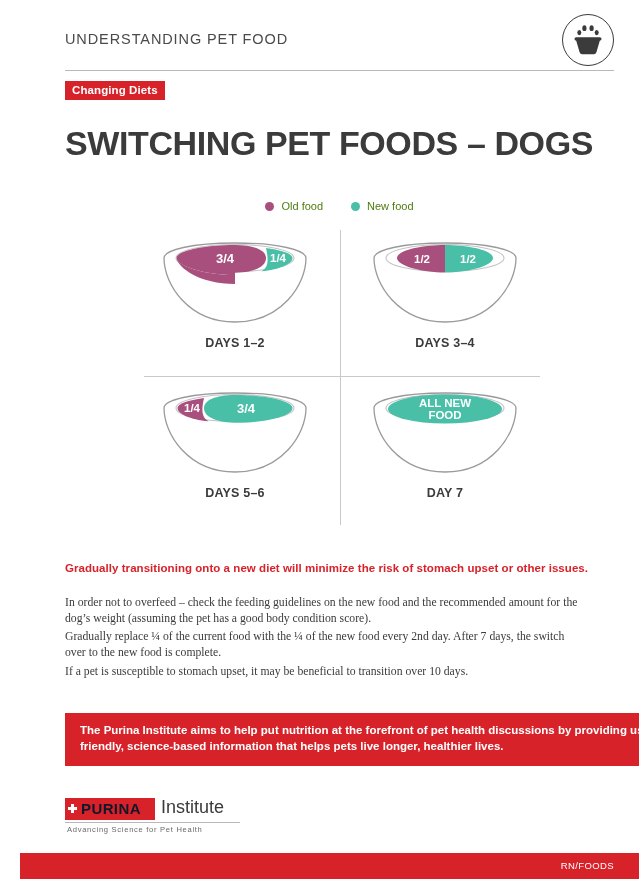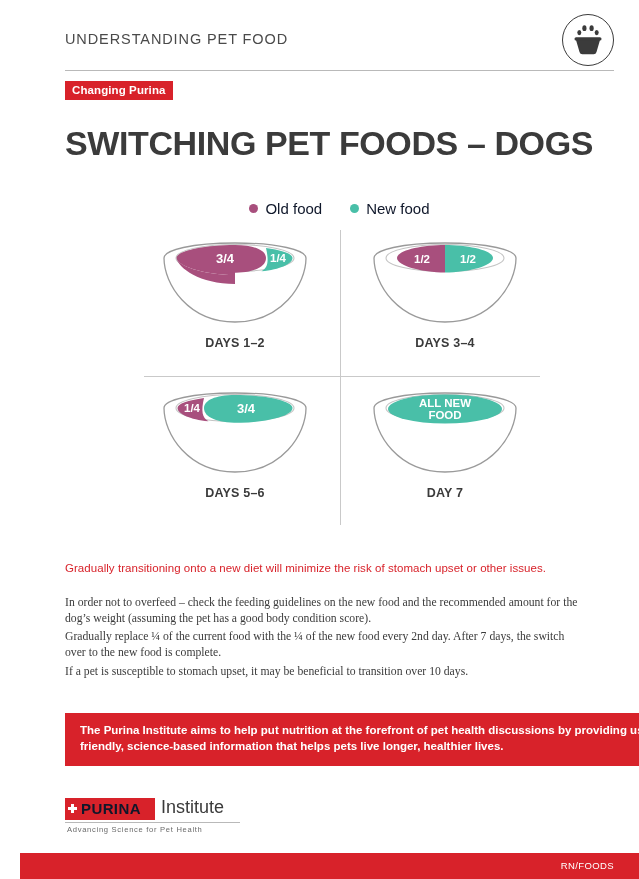--- a/index.html
+++ b/index.html
@@ -70,21 +70,21 @@
 
   
   .legend {
     position: absolute;
     left: 0; top: 200px; width: 639px;
     display: flex; justify-content: center; align-items: center;
     gap: 28px;
   }
   .legend-item { display: flex; align-items: center; gap: 7px; }
   .legend-dot { width: 9px; height: 9px; border-radius: 50%; }
-  .legend-label { font-size: 15px; color: #0f172a; }
+  .legend-label { font-size: 11px; color: #4d7c0f; }
 
   
   .grid {
     position: absolute;
     left: 110px; top: 228px;
     width: 420px; height: 310px;
   }
   .grid-vline {
     position: absolute;
     left: 210px; top: 2px;
@@ -121,21 +121,21 @@
     color: #3b3b3b;
     letter-spacing: 0.2px;
   }
 
   
   .intro {
     position: absolute;
     left: 45px; top: 562px; width: 530px;
     font-size: 11.5px;
     color: #d8222a;
-    font-weight: 400;
+    font-weight: 700;
     font-family: "Liberation Sans", sans-serif;
     letter-spacing: 0.05px;
   }
   .para {
     position: absolute;
     left: 45px; width: 520px;
     font-family: "Liberation Serif", serif;
     font-size: 11.7px;
     line-height: 15.5px;
     color: #3b3b3b;
@@ -243,21 +243,21 @@
         <rect x="1.5" y="13.2" width="27" height="3.4" rx="1.6" fill="#3b3b3b"></rect>
         <ellipse cx="11.4" cy="4.2" rx="2.1" ry="2.9" fill="#3b3b3b"></ellipse>
         <ellipse cx="18.6" cy="4.2" rx="2.1" ry="2.9" fill="#3b3b3b"></ellipse>
         <ellipse cx="6.3" cy="8.6" rx="2" ry="2.6" fill="#3b3b3b"></ellipse>
         <ellipse cx="23.7" cy="8.6" rx="2" ry="2.6" fill="#3b3b3b"></ellipse>
       </svg>
     </div>
   </div>
   <div class="header-rule"></div>
 
-  <div class="badge">Changing Purina</div>
+  <div class="badge">Changing Diets</div>
 
   <div class="main-title">SWITCHING PET FOODS – DOGS</div>
 
   <div class="legend">
     <div class="legend-item">
       <span class="legend-dot" style="background:#a84f7d"></span>
       <span class="legend-label">Old food</span>
     </div>
     <div class="legend-item">
       <span class="legend-dot" style="background:#49bfa8"></span>

